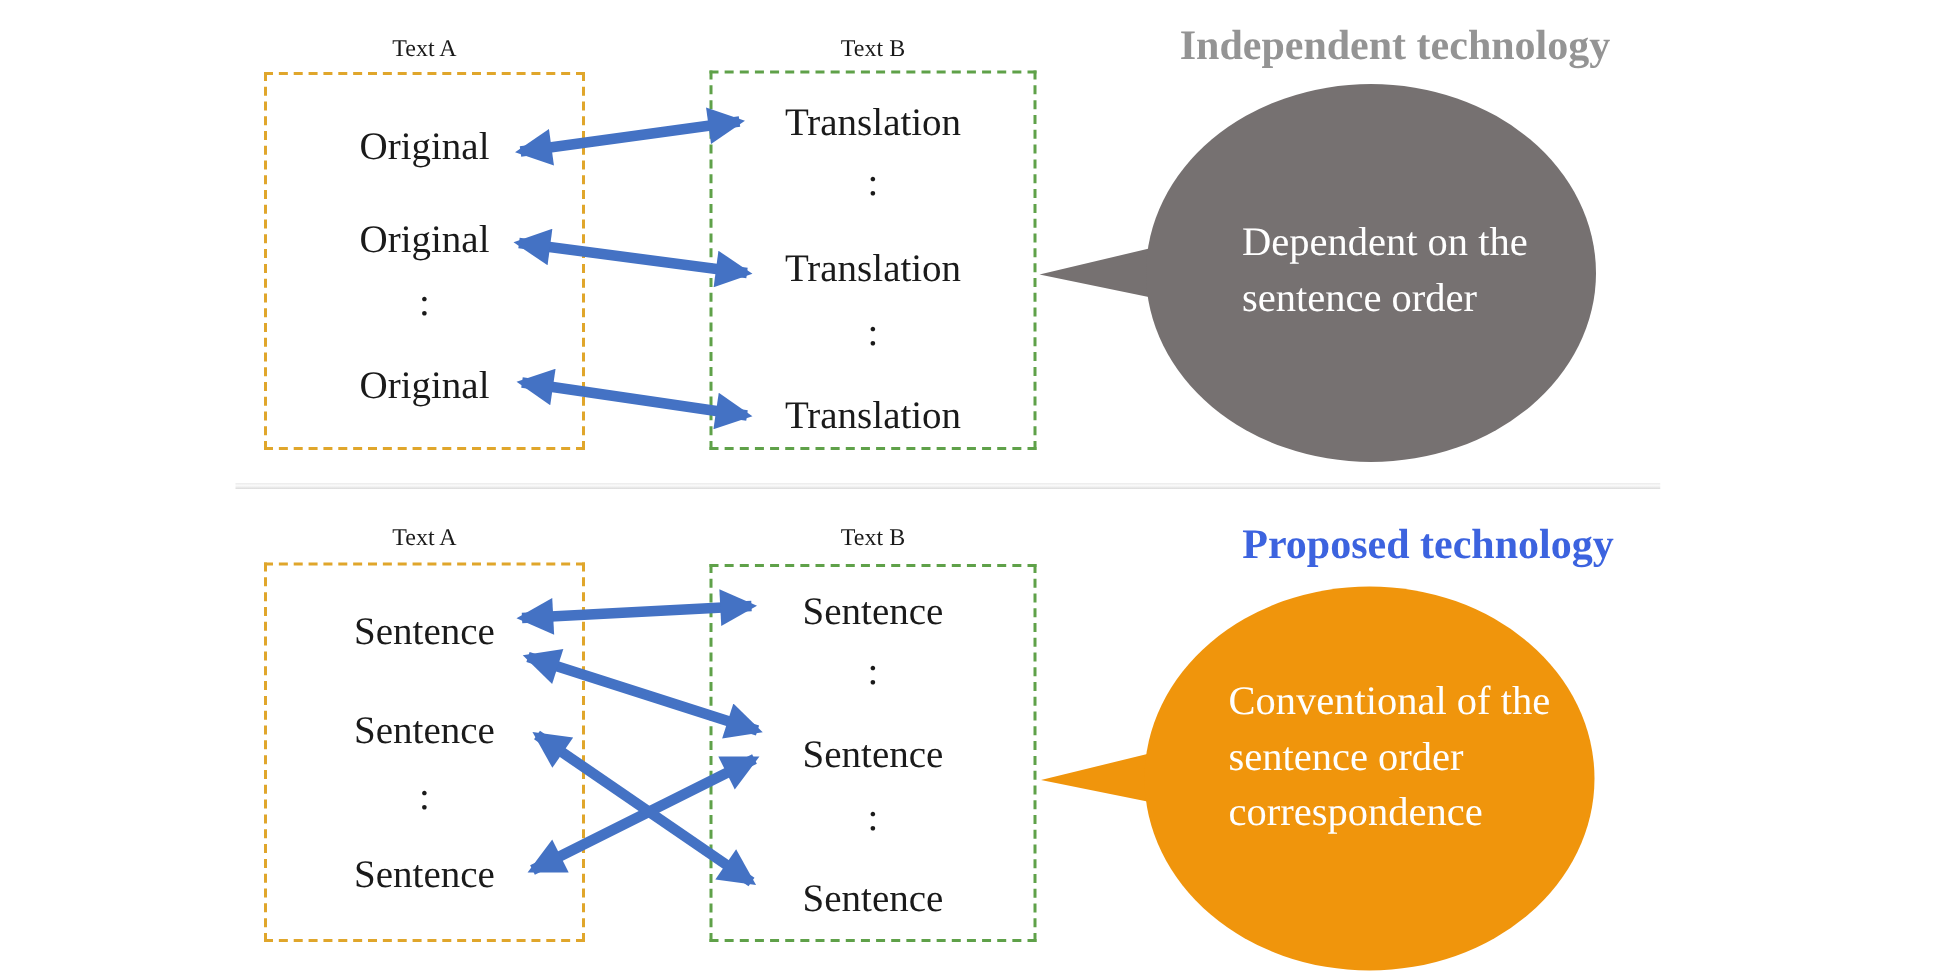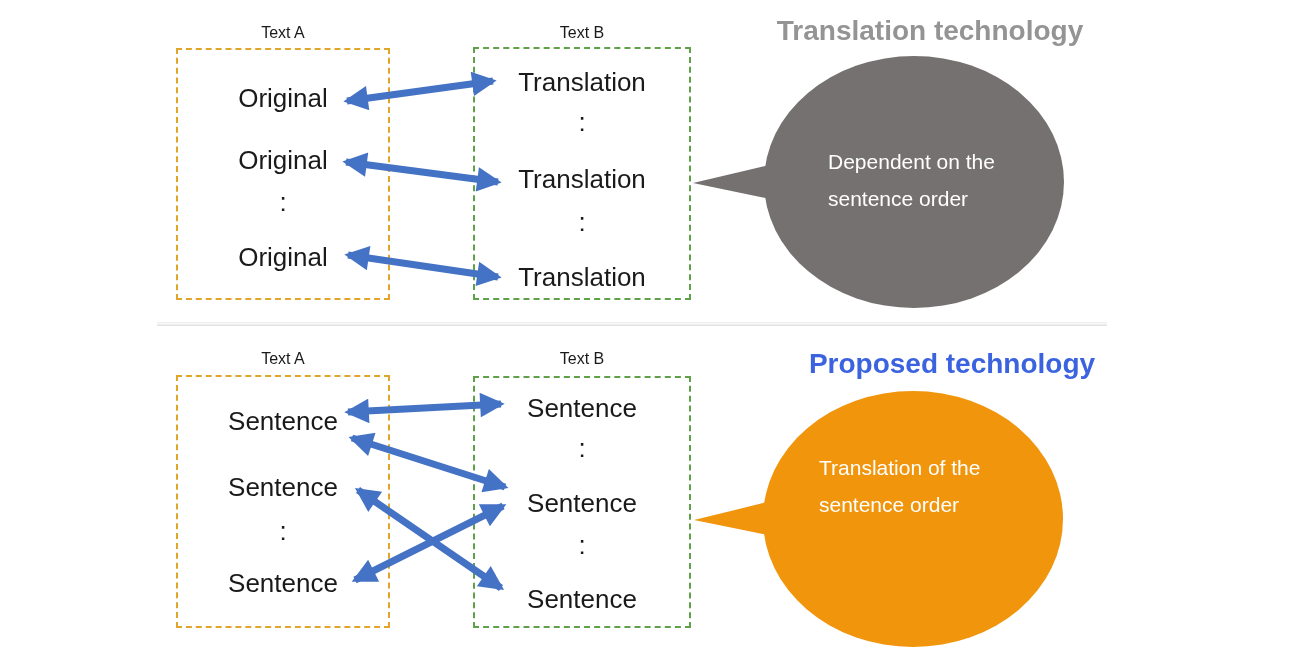--- a/index.html
+++ b/index.html
@@ -10,34 +10,34 @@
     --orange-bubble:#F0950C;
     --conventional-title:#949494;
     --proposed-title:#3C63DF;
     --bubble-text:#FFFFFF;
     --divider:#DBDBDB;
     --text:#1A1A1A;
   }
   html,body{margin:0;padding:0;background:#fff;}
   .canvas{
     position:relative;width:1107px;height:650px;background:#fff;overflow:hidden;
-    font-family:Liberation Sans, sans-serif;color:var(--text);
+    font-family:Liberation Serif, serif;color:var(--text);
   }
   .dashed-box{position:absolute;border:2px dashed;background:transparent;box-sizing:border-box;}
   .box-a{border-color:var(--box-a-border);}
   .box-b{border-color:var(--box-b-border);}
   .box-label{position:absolute;font-size:16px;height:20px;line-height:20px;text-align:center;color:var(--text);}
   .cell{position:absolute;height:30px;line-height:30px;font-size:26px;text-align:center;color:var(--text);}
   .section-title{position:absolute;width:380px;height:32px;line-height:32px;font-size:28px;font-weight:700;text-align:center;}
   .title-conventional{color:var(--conventional-title);}
   .title-proposed{color:var(--proposed-title);}
   .bubble-svg{position:absolute;display:block;}
   .bubble-gray{color:var(--gray-bubble);}
   .bubble-orange{color:var(--orange-bubble);}
-  .bubble-text{position:absolute;color:var(--bubble-text);font-size:21px;line-height:37px;white-space:nowrap;}
+  .bubble-text{position:absolute;color:var(--bubble-text);font-size:27px;line-height:37px;white-space:nowrap;}
   .divider{position:absolute;left:157px;top:322px;width:950px;height:4px;
     background:linear-gradient(180deg,#EBEBEB 0%,#FAFAFA 45%,var(--divider) 100%);}
   #arrows-svg{position:absolute;left:0;top:0;width:1300px;height:650px;color:var(--arrow-blue);pointer-events:none;}
   #arrows-svg line{stroke:currentColor;stroke-width:7;}
 </style>
 </head>
 <body>
 
 <div class="canvas">
 
@@ -51,21 +51,21 @@
   <div class="cell" style="left:176px;top:145px;width:214px;">Original</div>
   <div class="cell" style="left:176px;top:187px;width:214px;">:</div>
   <div class="cell" style="left:176px;top:242px;width:214px;">Original</div>
 
   <div class="cell" style="left:473px;top:67px;width:218px;">Translation</div>
   <div class="cell" style="left:473px;top:107px;width:218px;">:</div>
   <div class="cell" style="left:473px;top:164px;width:218px;">Translation</div>
   <div class="cell" style="left:473px;top:207px;width:218px;">:</div>
   <div class="cell" style="left:473px;top:262px;width:218px;">Translation</div>
 
-  <div class="section-title title-conventional" style="left:740px;top:15px;">Translation technology</div>
+  <div class="section-title title-conventional" style="left:740px;top:15px;">Independent technology</div>
 
   <svg class="bubble-svg bubble-gray" style="left:690px;top:55px;" width="376" height="254" viewBox="0 0 376 254">
     <polygon points="3,128 100,105 100,148" fill="currentColor"></polygon>
     <ellipse cx="224" cy="127" rx="150" ry="126" fill="currentColor"></ellipse>
   </svg>
   <div class="bubble-text" style="left:828px;top:143px;">
     <div>Dependent on the</div>
     <div>sentence order</div>
   </div>
 
@@ -88,22 +88,23 @@
   <div class="cell" style="left:473px;top:530px;width:218px;">:</div>
   <div class="cell" style="left:473px;top:584px;width:218px;">Sentence</div>
 
   <div class="section-title title-proposed" style="left:762px;top:348px;">Proposed technology</div>
 
   <svg class="bubble-svg bubble-orange" style="left:690px;top:390px;" width="376" height="260" viewBox="0 0 376 260">
     <polygon points="4,130 98,107 98,149" fill="currentColor"></polygon>
     <ellipse cx="223" cy="129" rx="150" ry="128" fill="currentColor"></ellipse>
   </svg>
   <div class="bubble-text" style="left:819px;top:449px;">
-    <div>Translation of the</div>
+    <div>Conventional of the</div>
     <div>sentence order</div>
+    <div>correspondence</div>
   </div>
 
   <svg id="arrows-svg" viewBox="0 0 1300 650">
     <defs>
       <marker id="ah" viewBox="0 0 10 10" refX="8.5" refY="5" markerWidth="4.3" markerHeight="3.5" orient="auto-start-reverse">
         <path d="M0 0 L10 5 L0 10 z" fill="currentColor"></path>
       </marker>
     </defs>
   <line x1="347" y1="101" x2="493" y2="81" marker-start="url(#ah)" marker-end="url(#ah)"></line>
       <line x1="346" y1="162" x2="498" y2="182" marker-start="url(#ah)" marker-end="url(#ah)"></line>

